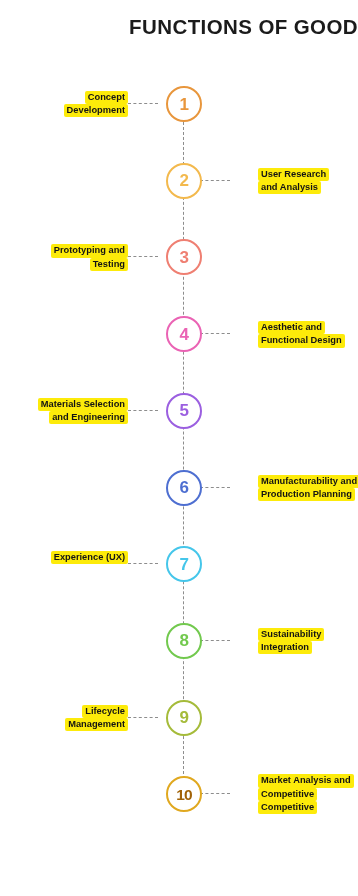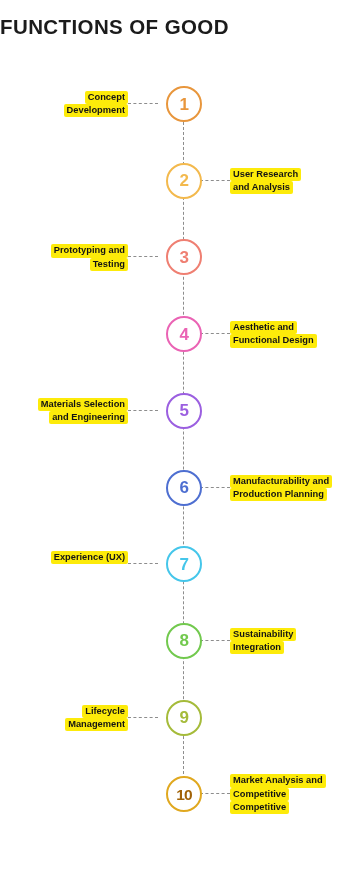--- a/index.html
+++ b/index.html
@@ -20,21 +20,21 @@
     height: 896px;
     background: #ffffff;
   }
 
   
   .title-block {
     position: absolute;
     top: 14px;
     left: 0;
     width: 358px;
-    text-align: left;
+    text-align: right;
   }
   .title-line {
     display: block;
     font-family: "Liberation Sans", sans-serif;
     font-weight: bold;
     font-size: 20.5px;
     letter-spacing: 0.4px;
     line-height: 25px;
     color: #1b1b1b;
     text-transform: uppercase;
@@ -112,20 +112,21 @@
     display: table;
     background: #fdeb0a;
     color: #141414;
     font-family: "Liberation Sans", sans-serif;
     font-weight: bold;
     font-size: 9.3px;
     line-height: 13.2px;
     padding: 0 3px;
     white-space: nowrap;
     border-radius: 2px;
+    margin-left: 28px;
   }
   .label.right { left: 230px; }
   .label.right .ln { margin-right: auto; }
   .label.left { right: 230px; text-align: right; }
   .label.left .ln { margin-left: auto; }
 
   .label.lines2 { margin-top: -13px; }
   .label.lines3 { margin-top: -20px; }
 </style>
 </head>

